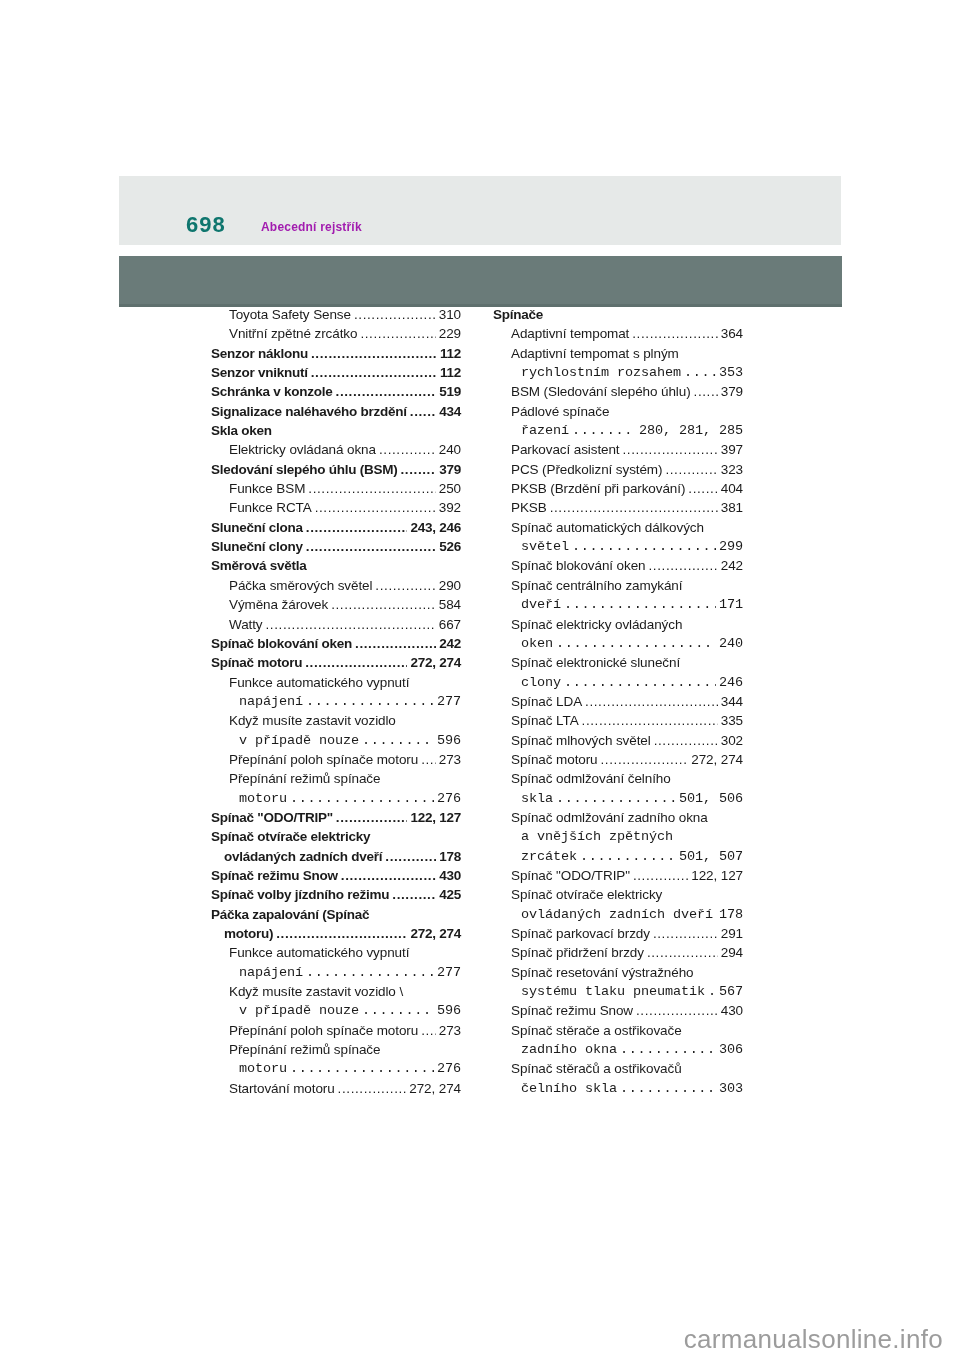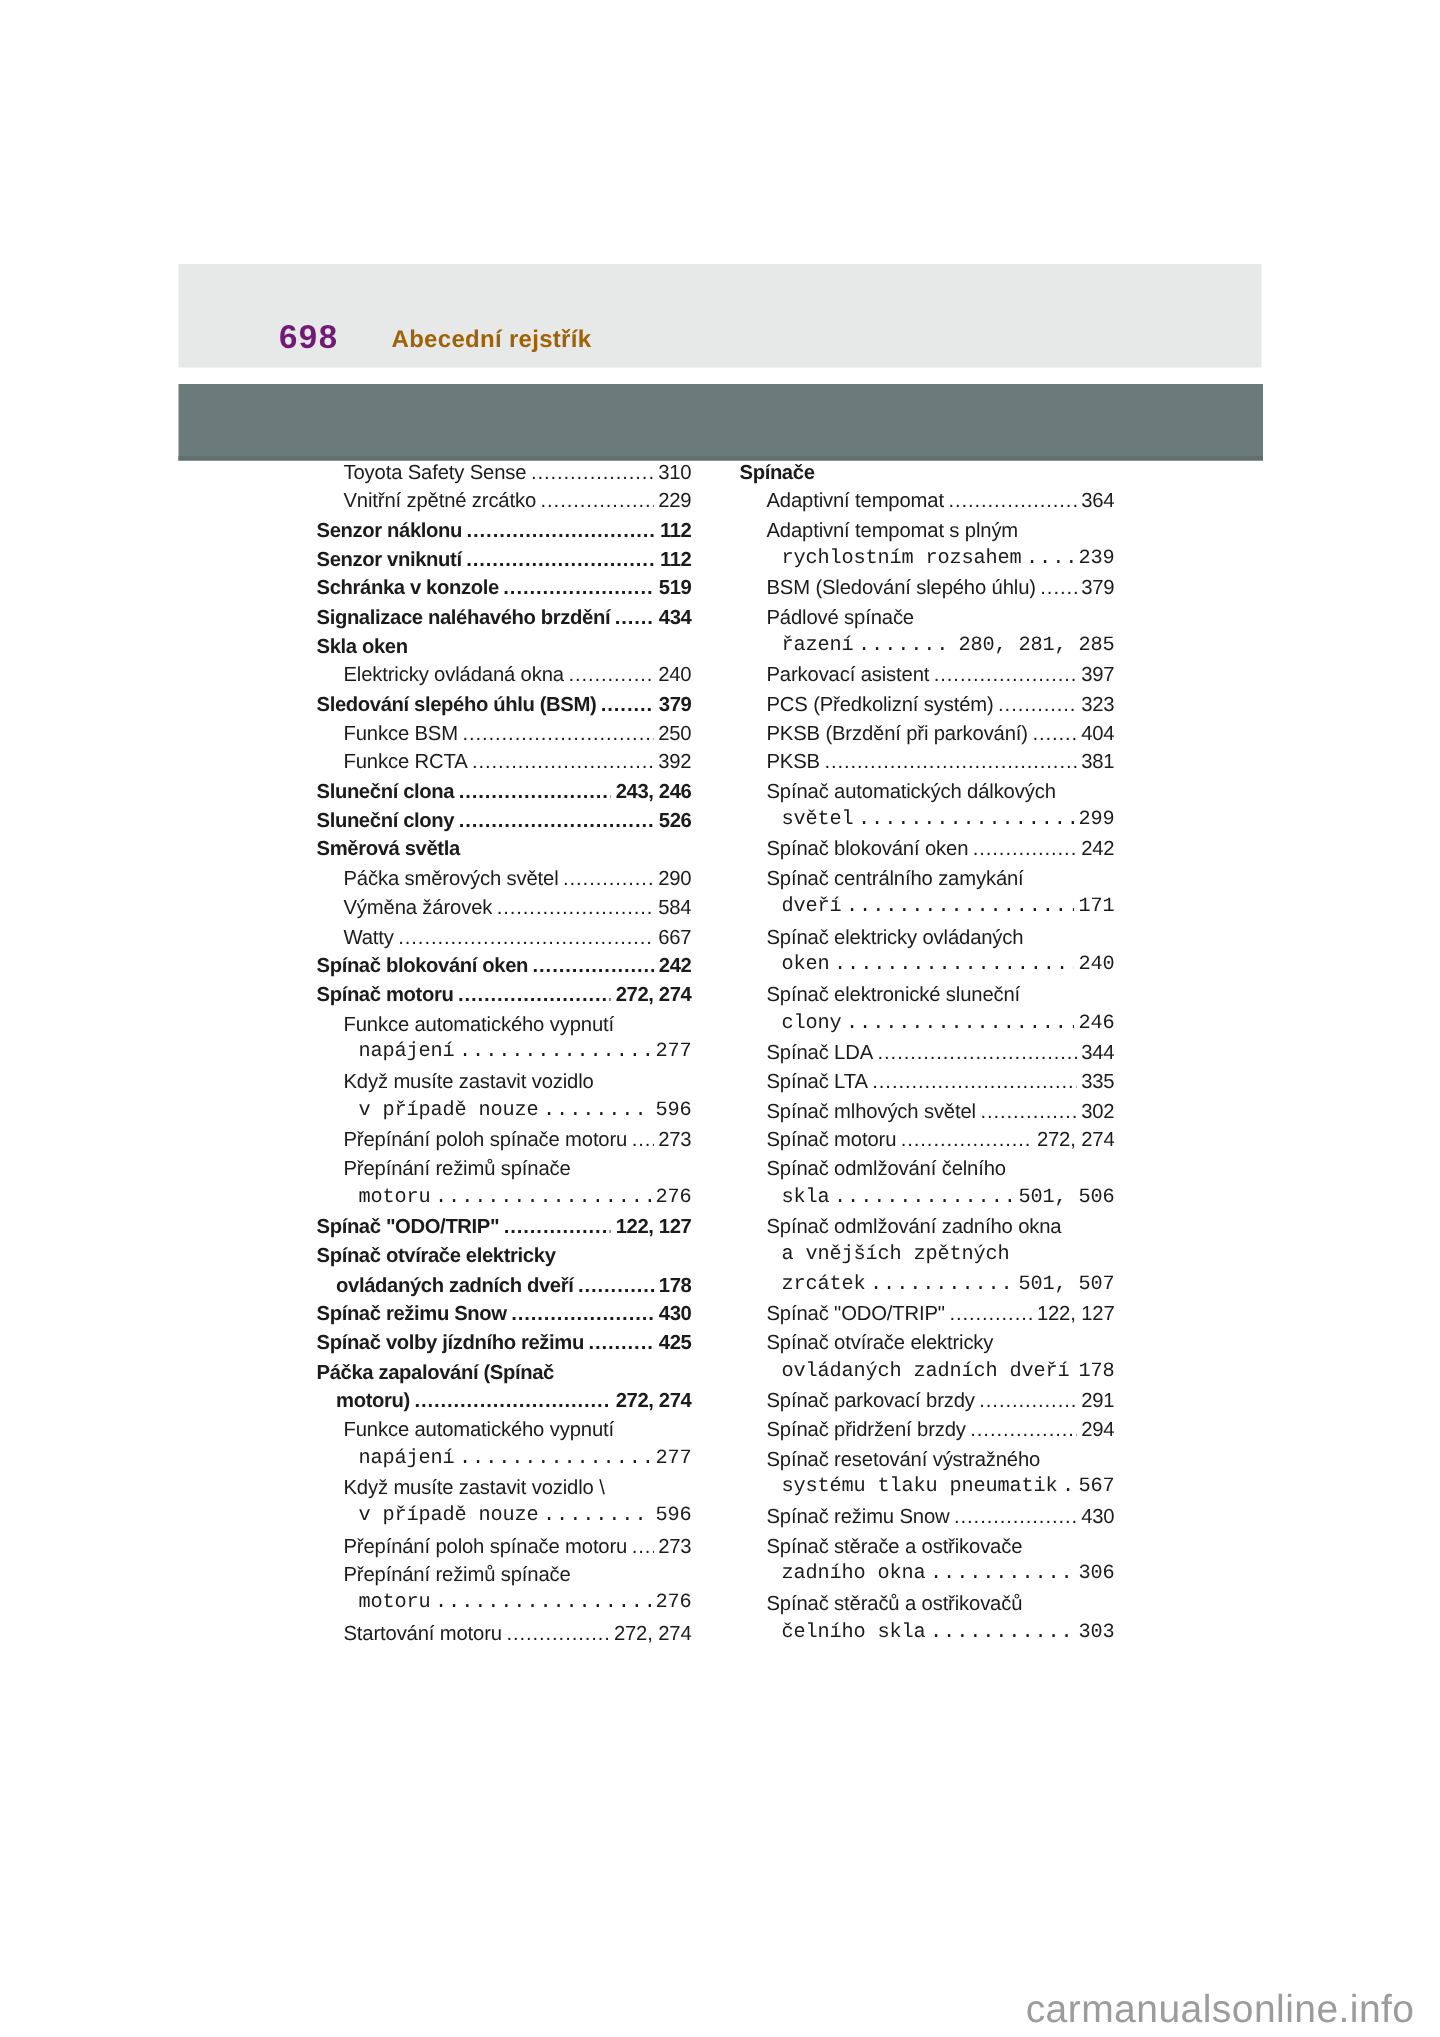--- a/index.html
+++ b/index.html
@@ -14,26 +14,26 @@
   .band-light{
     position:absolute;left:119px;top:176px;width:722px;height:69px;
     background:#e6e9e8;
   }
   .band-dark{
     position:absolute;left:119px;top:256px;width:723px;height:48px;
     background:#6a7b79;border-bottom:3px solid #5f706e;
   }
   .page-num{
     position:absolute;left:186px;top:214px;
-    font-size:22px;font-weight:bold;line-height:22px;color:#701a75;
+    font-size:22px;font-weight:bold;line-height:22px;color:#0f766e;
     letter-spacing:1px;
   }
   .header-title{
     position:absolute;left:261px;top:219px;
-    font-size:16px;font-weight:bold;line-height:16px;color:#a16207;
+    font-size:12px;font-weight:bold;line-height:16px;color:#a21caf;
     letter-spacing:0.2px;
   }
   
   .col{position:absolute;top:305px;width:250px;}
   .col-left{left:211px;}
   .col-right{left:493px;text-align:center;}
   .line{
     display:flex;align-items:baseline;
     height:19.35px;line-height:19.35px;
     font-size:13.5px;letter-spacing:-0.1px;color:#1b1b1b;
@@ -110,21 +110,21 @@
       <div class="line s-sub-cont"><span class="txt">v případě nouze</span><span class="leader"></span><span class="pg">596</span></div>
       <div class="line s-sub"><span class="txt">Přepínání poloh spínače motoru</span><span class="leader"></span><span class="pg">273</span></div>
       <div class="line s-sub"><span class="txt">Přepínání režimů spínače</span></div>
       <div class="line s-sub-cont"><span class="txt">motoru</span><span class="leader"></span><span class="pg">276</span></div>
       <div class="line s-sub"><span class="txt">Startování motoru</span><span class="leader"></span><span class="pg">272, 274</span></div>
     </div>
   <div class="col col-right">
       <div class="line s-main b"><span class="txt">Spínače</span></div>
       <div class="line s-sub"><span class="txt">Adaptivní tempomat</span><span class="leader"></span><span class="pg">364</span></div>
       <div class="line s-sub"><span class="txt">Adaptivní tempomat s plným</span></div>
-      <div class="line s-sub-cont"><span class="txt">rychlostním rozsahem</span><span class="leader"></span><span class="pg">239</span></div>
+      <div class="line s-sub-cont"><span class="txt">rychlostním rozsahem</span><span class="leader"></span><span class="pg">353</span></div>
       <div class="line s-sub"><span class="txt">BSM (Sledování slepého úhlu)</span><span class="leader"></span><span class="pg">379</span></div>
       <div class="line s-sub"><span class="txt">Pádlové spínače</span></div>
       <div class="line s-sub-cont"><span class="txt">řazení</span><span class="leader"></span><span class="pg">280, 281, 285</span></div>
       <div class="line s-sub"><span class="txt">Parkovací asistent</span><span class="leader"></span><span class="pg">397</span></div>
       <div class="line s-sub"><span class="txt">PCS (Předkolizní systém)</span><span class="leader"></span><span class="pg">323</span></div>
       <div class="line s-sub"><span class="txt">PKSB (Brzdění při parkování)</span><span class="leader"></span><span class="pg">404</span></div>
       <div class="line s-sub"><span class="txt">PKSB</span><span class="leader"></span><span class="pg">381</span></div>
       <div class="line s-sub"><span class="txt">Spínač automatických dálkových</span></div>
       <div class="line s-sub-cont"><span class="txt">světel</span><span class="leader"></span><span class="pg">299</span></div>
       <div class="line s-sub"><span class="txt">Spínač blokování oken</span><span class="leader"></span><span class="pg">242</span></div>

